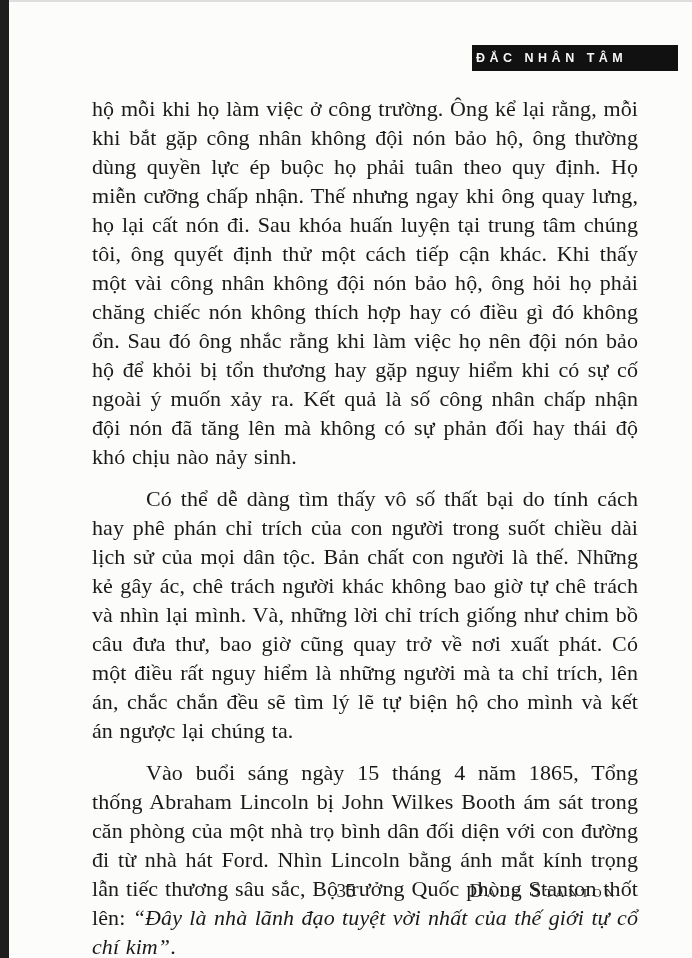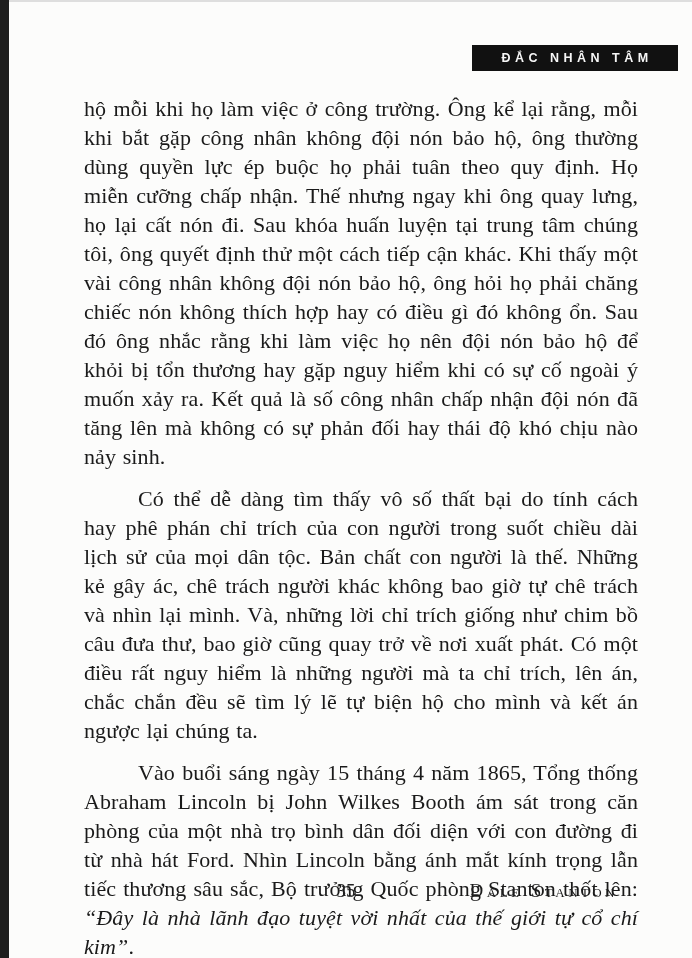--- a/index.html
+++ b/index.html
@@ -28,39 +28,38 @@
     background: #1e1e1e;
   }
 
   .header-bar {
     position: absolute;
     top: 45px; left: 472px;
     width: 206px; height: 26px;
     background: #111111;
     display: flex;
     align-items: center;
-    justify-content: center;
   }
   .header-bar .title {
     font-family: "Liberation Sans", sans-serif;
     font-weight: bold;
     font-size: 12.5px;
     letter-spacing: 4.5px;
     color: #f6f6f6;
     white-space: nowrap;
     padding-left: 4px; 
   }
 
   .body-text {
     position: absolute;
     top: 94px; left: 80px;
     width: 558px;
   }
   .body-text p {
-    margin: 0 0 13px 4px;
+    margin: 0 0 13px 12px;
     font-size: 22px;
     line-height: 29px;
     text-align: justify;
     letter-spacing: 0.1px;
     word-spacing: 1px;
   }
   .body-text p.indent { text-indent: 54px; }
   .body-text .quote {
     font-style: italic;
   }

